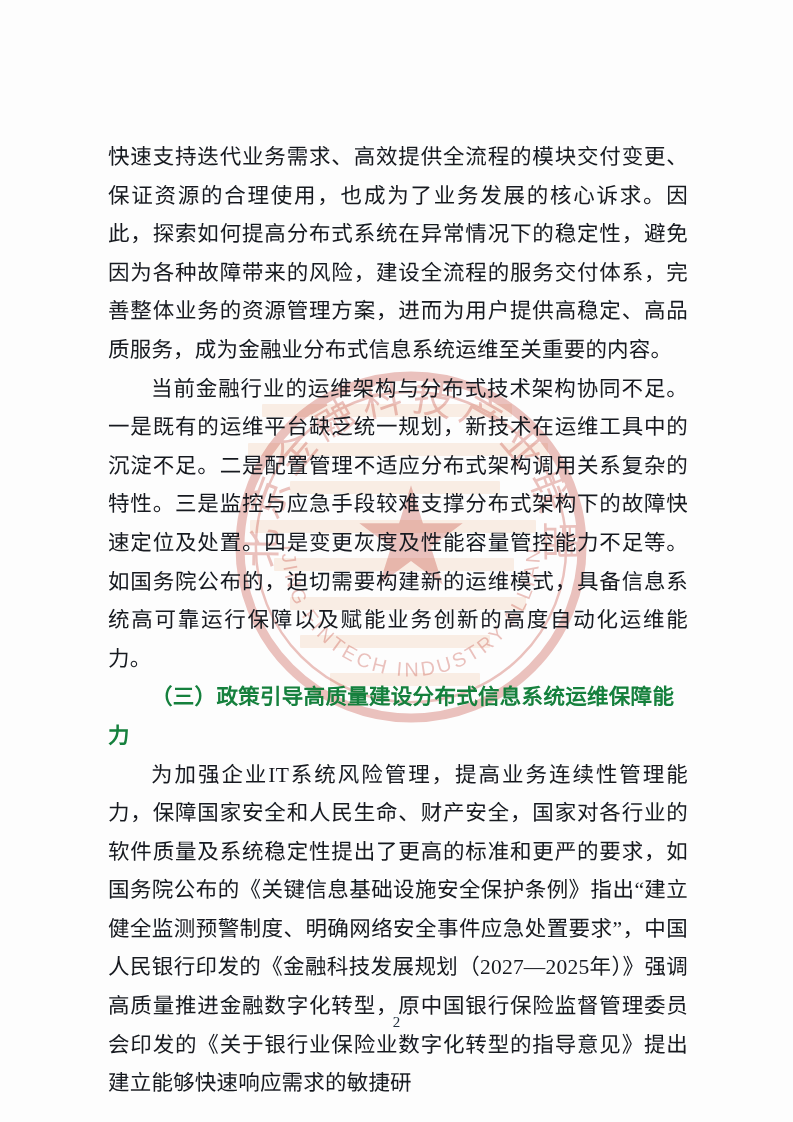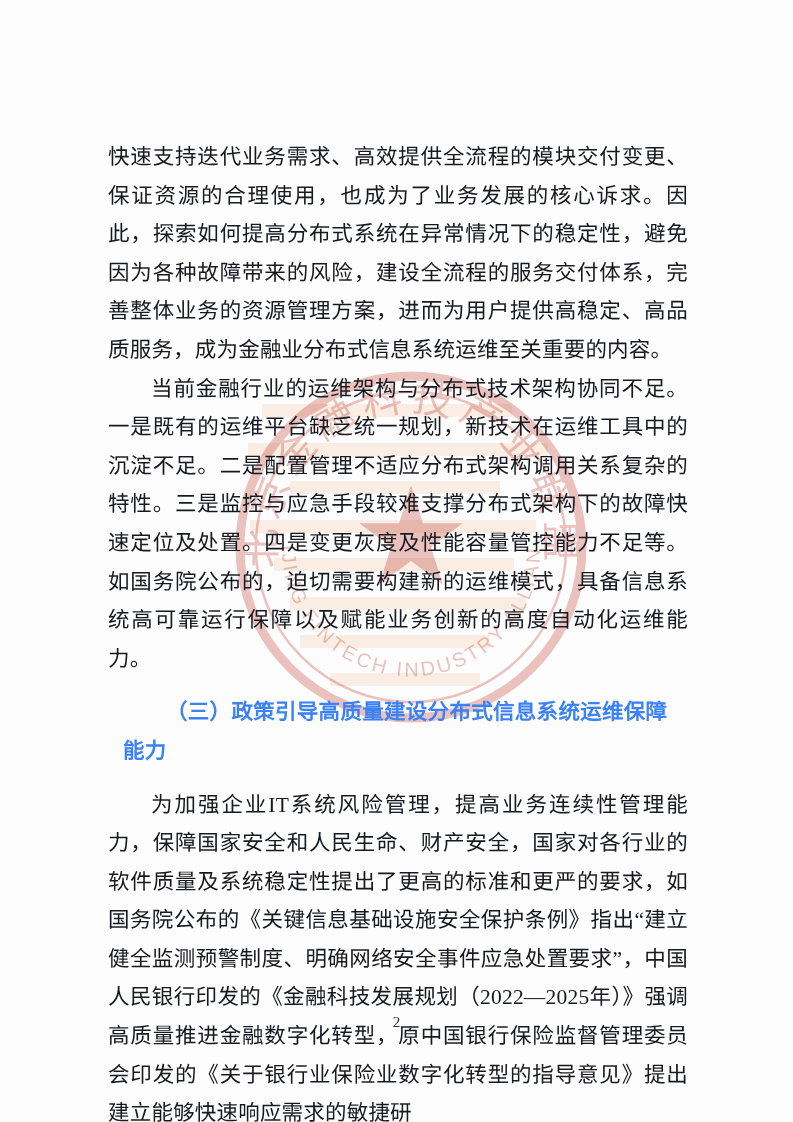--- a/index.html
+++ b/index.html
@@ -67,26 +67,26 @@
     line-height: 38.6px;
     letter-spacing: 0.2px;
     text-align: justify;
     text-justify: inter-character;
     text-align-last: left;
     color: #16191f;
   }
   .para.indent { text-indent: 2em; }
 
   .heading {
-    margin: 15px;
+    margin: 0;
     font-size: 21.5px;
     line-height: 38.6px;
     font-weight: bold;
     text-indent: 2em;
-    color: #3b82f6;
+    color: #15803d;
     font-family: "Liberation Serif", "DejaVu Serif", serif;
     letter-spacing: 0.3px;
   }
 
   
   .page-number {
     position: absolute;
     left: 0;
     right: 0;
     top: 1014px;
@@ -134,19 +134,19 @@
   </div>
 
   <div class="body-text">
 
     <p class="para">快速支持迭代业务需求、高效提供全流程的模块交付变更、保证资源的合理使用，也成为了业务发展的核心诉求。因此，探索如何提高分布式系统在异常情况下的稳定性，避免因为各种故障带来的风险，建设全流程的服务交付体系，完善整体业务的资源管理方案，进而为用户提供高稳定、高品质服务，成为金融业分布式信息系统运维至关重要的内容。</p>
 
     <p class="para indent">当前金融行业的运维架构与分布式技术架构协同不足。一是既有的运维平台缺乏统一规划，新技术在运维工具中的沉淀不足。二是配置管理不适应分布式架构调用关系复杂的特性。三是监控与应急手段较难支撑分布式架构下的故障快速定位及处置。四是变更灰度及性能容量管控能力不足等。如国务院公布的，迫切需要构建新的运维模式，具备信息系统高可靠运行保障以及赋能业务创新的高度自动化运维能力。</p>
 
     <p class="heading">（三）政策引导高质量建设分布式信息系统运维保障能力</p>
 
-    <p class="para indent">为加强企业IT系统风险管理，提高业务连续性管理能力，保障国家安全和人民生命、财产安全，国家对各行业的软件质量及系统稳定性提出了更高的标准和更严的要求，如国务院公布的《关键信息基础设施安全保护条例》指出“建立健全监测预警制度、明确网络安全事件应急处置要求”，中国人民银行印发的《金融科技发展规划（2022—2025年）》强调高质量推进金融数字化转型，原中国银行保险监督管理委员会印发的《关于银行业保险业数字化转型的指导意见》提出建立能够快速响应需求的敏捷研</p>
+    <p class="para indent">为加强企业IT系统风险管理，提高业务连续性管理能力，保障国家安全和人民生命、财产安全，国家对各行业的软件质量及系统稳定性提出了更高的标准和更严的要求，如国务院公布的《关键信息基础设施安全保护条例》指出“建立健全监测预警制度、明确网络安全事件应急处置要求”，中国人民银行印发的《金融科技发展规划（2027—2025年）》强调高质量推进金融数字化转型，原中国银行保险监督管理委员会印发的《关于银行业保险业数字化转型的指导意见》提出建立能够快速响应需求的敏捷研</p>
 
   </div>
 
   <div class="page-number">2</div>
 
 </div>
 
 </body></html>

